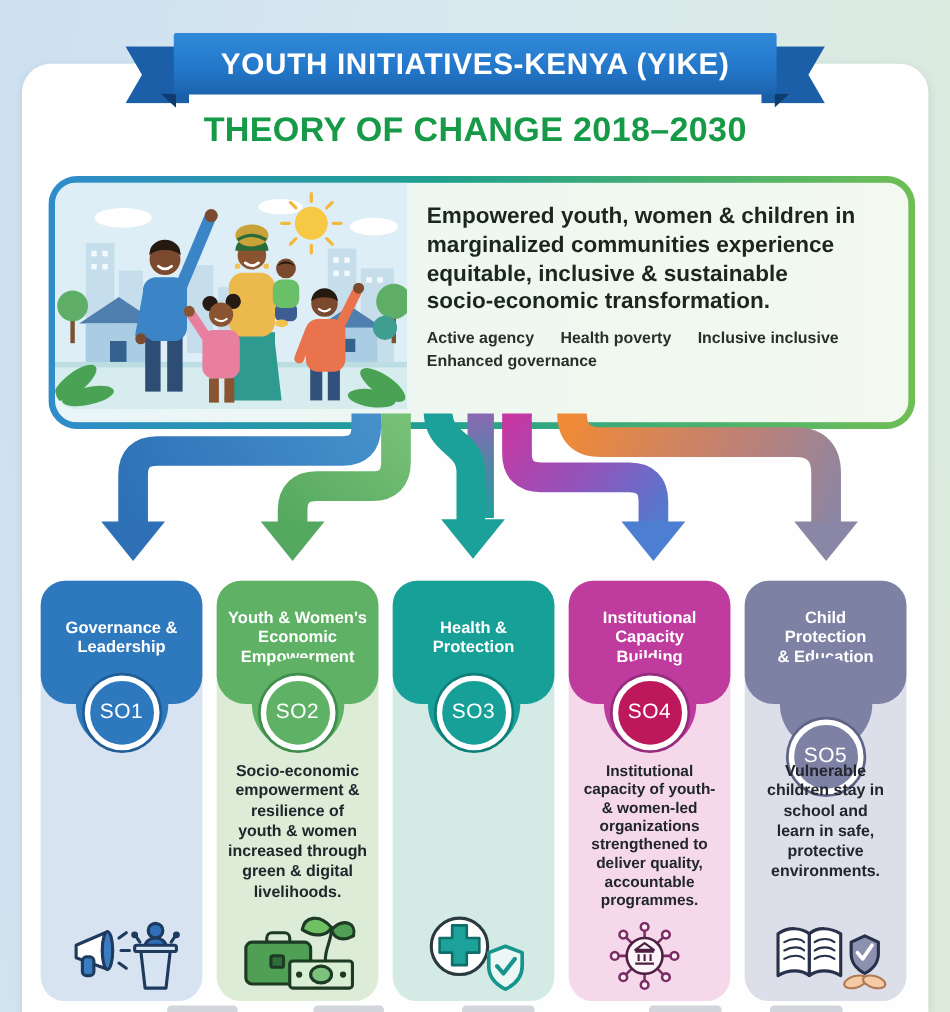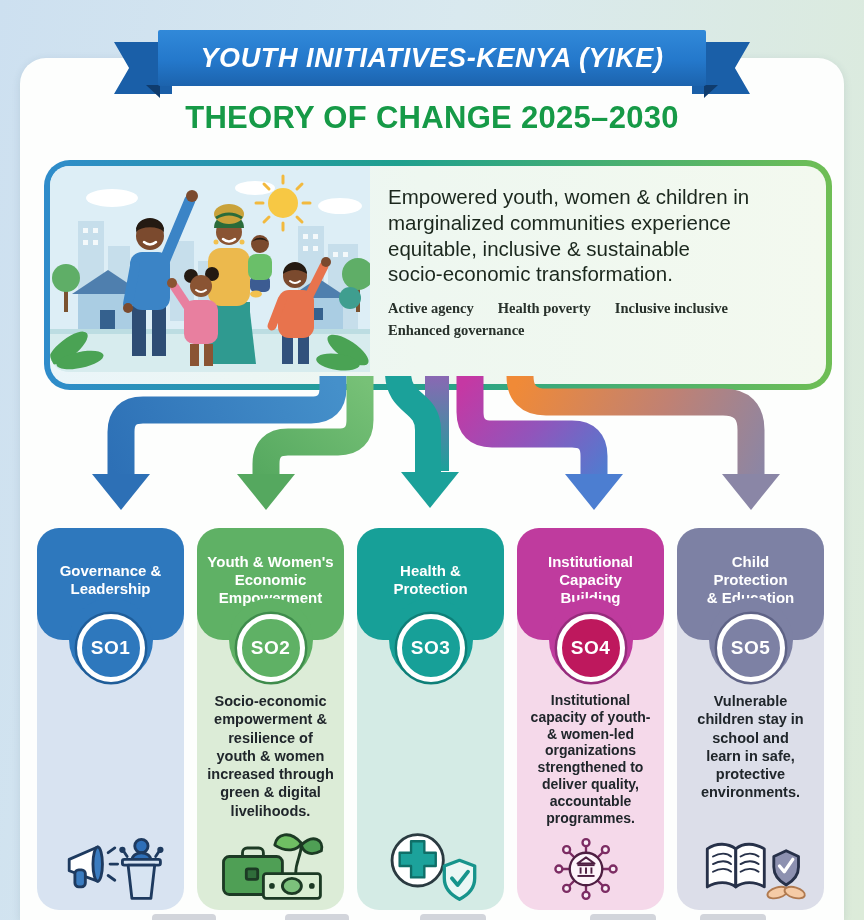--- a/index.html
+++ b/index.html
@@ -6,83 +6,83 @@
   body{font-family:"Liberation Sans","DejaVu Sans",sans-serif;}
   .stage{position:relative;width:864px;height:920px;overflow:hidden;
     background:linear-gradient(100deg,#cde0f0 0%,#d9e9ef 45%,#dcebd9 100%);}
   .card{position:absolute;left:20px;top:58px;width:824px;height:862px;background:#fdfefd;
     border-radius:26px 26px 0 0;box-shadow:0 2px 8px rgba(40,70,90,.12);}
 
   
   .ribbon-band{position:absolute;left:158px;top:30px;width:548px;height:56px;
     background:linear-gradient(180deg,#3189d9 0%,#2478cb 55%,#1c63ad 100%);
     display:flex;align-items:center;justify-content:center;z-index:6;border-radius:2px;}
-  .ribbon-band span{color:#fff;font-weight:800;font-size:27px;letter-spacing:.6px;white-space:nowrap;font-style:italic;}
+  .ribbon-band span{color:#fff;font-weight:800;font-size:27px;letter-spacing:.6px;white-space:nowrap;}
   .ribbon-tail{position:absolute;top:42px;width:58px;height:52px;background:#1a5fa8;z-index:4;}
   .ribbon-tail.left{left:114px;clip-path:polygon(0 0,100% 0,100% 100%,0 100%,26% 50%);}
   .ribbon-tail.right{left:692px;clip-path:polygon(0 0,100% 0,74% 50%,100% 100%,0 100%);}
   .ribbon-fold{position:absolute;top:85px;width:14px;height:13px;background:#0f3c6e;z-index:5;}
   .ribbon-fold.left{left:146px;clip-path:polygon(0 0,100% 0,100% 100%);}
   .ribbon-fold.right{left:704px;clip-path:polygon(0 0,100% 0,0 100%);}
 
   .subtitle{position:absolute;left:0;top:100px;width:100%;text-align:center;
     color:#169a47;font-weight:800;font-size:31px;letter-spacing:.3px;}
 
   
   .vision{position:absolute;left:44px;top:160px;width:776px;height:218px;border-radius:26px;
     border:6px solid transparent;
     background:linear-gradient(90deg,#eaf5f9 0%,#eef7f0 48%,#f3f9ef 100%) padding-box,
                linear-gradient(90deg,#2f8ccb 0%,#1fa08e 45%,#6fbe55 100%) border-box;}
   .vision-illu{position:absolute;left:0;top:0;width:320px;height:206px;border-radius:19px 0 0 19px;overflow:hidden;}
   .vision-text{position:absolute;left:338px;top:18px;right:14px;}
-  .vision-statement{font-weight:400;font-size:20.5px;line-height:1.26;color:#1b271d;white-space:pre-line;}
+  .vision-statement{font-weight:700;font-size:20.5px;line-height:1.26;color:#1b271d;white-space:pre-line;}
   .vision-keywords{margin-top:13px;font-weight:600;font-size:14.5px;color:#27302a;}
-  .kw-row{display:flex;gap:24px;margin-top:5px;font-family:Liberation Serif, serif;}
+  .kw-row{display:flex;gap:24px;margin-top:5px;}
 
   
   .arrows{position:absolute;left:0;top:376px;width:864px;height:150px;}
 
   
   .col{position:absolute;top:528px;width:147px;height:382px;border-radius:22px;}
   .col .hdr{position:absolute;top:0;left:0;right:0;height:112px;border-radius:22px 22px 26px 26px;
     display:flex;align-items:center;justify-content:center;padding:4px 6px 12px;box-sizing:border-box;
     color:#fff;font-weight:800;font-size:15px;line-height:1.22;text-align:center;white-space:pre-line;}
   .col .bump{position:absolute;left:50%;top:70px;width:84px;height:84px;transform:translateX(-50%);border-radius:50%;}
   .col .so{position:absolute;left:50%;top:86px;transform:translateX(-50%);width:58px;height:58px;border-radius:50%;
     border:5px solid #fff;display:flex;align-items:center;justify-content:center;
-    color:#fff;font-weight:700;font-size:19px;letter-spacing:.5px;}
+    color:#fff;font-weight:400;font-size:19px;letter-spacing:.5px;}
   .col .body{position:absolute;top:164px;left:5px;right:5px;text-align:center;font-weight:700;
     font-size:14.5px;line-height:1.26;color:#20262b;white-space:pre-line;}
   .col .icon{position:absolute;bottom:6px;left:50%;transform:translateX(-50%);width:118px;height:76px;}
 
   .c0{left:37px;background:#d8e3f1;}  .c0 .hdr,.c0 .bump{background:#2e78bd;} .c0 .so{background:#2e78bd;box-shadow:0 0 0 2.5px #1f5d99;}
   .c1{left:197px;background:#dcecd7;} .c1 .hdr,.c1 .bump{background:#5fb165;} .c1 .so{background:#5fb165;box-shadow:0 0 0 2.5px #3f8c4c;}
   .c2{left:357px;background:#d4ebe5;} .c2 .hdr,.c2 .bump{background:#17a098;text-align:center;} .c2 .so{background:#17a098;box-shadow:0 0 0 2.5px #0e7f78;}
   .c3{left:517px;background:#f5d9ea;} .c3 .hdr,.c3 .bump{background:#bf3b9e;} .c3 .so{background:#be185d;box-shadow:0 0 0 2.5px #962c7c;}
-  .c4{left:677px;background:#dcdee9;} .c4 .hdr,.c4 .bump{background:#7d81a4;} .c4 .so{background:#7d81a4;box-shadow:0 0 0 2.5px #5f6386;}
+  .c4{left:677px;background:#dcdee9;} .c4 .hdr,.c4 .bump{background:#7d81a4;} .c4 .so{background:#7d81a4;box-shadow:0 0 0 2.5px #5f6386;margin-top:40px;}
   .c3 .body{font-size:14px;line-height:1.2;}
   .c3 .icon{height:66px;}
 
   .stub{position:absolute;top:914px;height:6px;border-radius:4px 4px 0 0;background:#a7acb9;opacity:.5;}
 </style>
 </head>
 <body>
 
 <div class="stage">
   <div class="card"></div>
 
   <div class="ribbon-tail left"></div>
   <div class="ribbon-tail right"></div>
   <div class="ribbon-fold left"></div>
   <div class="ribbon-fold right"></div>
   <div class="ribbon-band">
     <span>YOUTH INITIATIVES-KENYA (YIKE)</span>
   </div>
 
-  <div class="subtitle">THEORY OF CHANGE 2025–2030</div>
+  <div class="subtitle">THEORY OF CHANGE 2018–2030</div>
 
   <div class="vision">
     <div class="vision-illu">
       <svg width="320" height="206" viewBox="0 0 320 206" xmlns="http://www.w3.org/2000/svg">
         <rect x="0" y="0" width="320" height="206" fill="#ddeef6"></rect>
 
         <ellipse cx="62" cy="32" rx="26" ry="9" fill="#ffffff"></ellipse>
         <ellipse cx="205" cy="22" rx="20" ry="7" fill="#ffffff"></ellipse>
         <ellipse cx="290" cy="40" rx="22" ry="8" fill="#ffffff"></ellipse>
 

